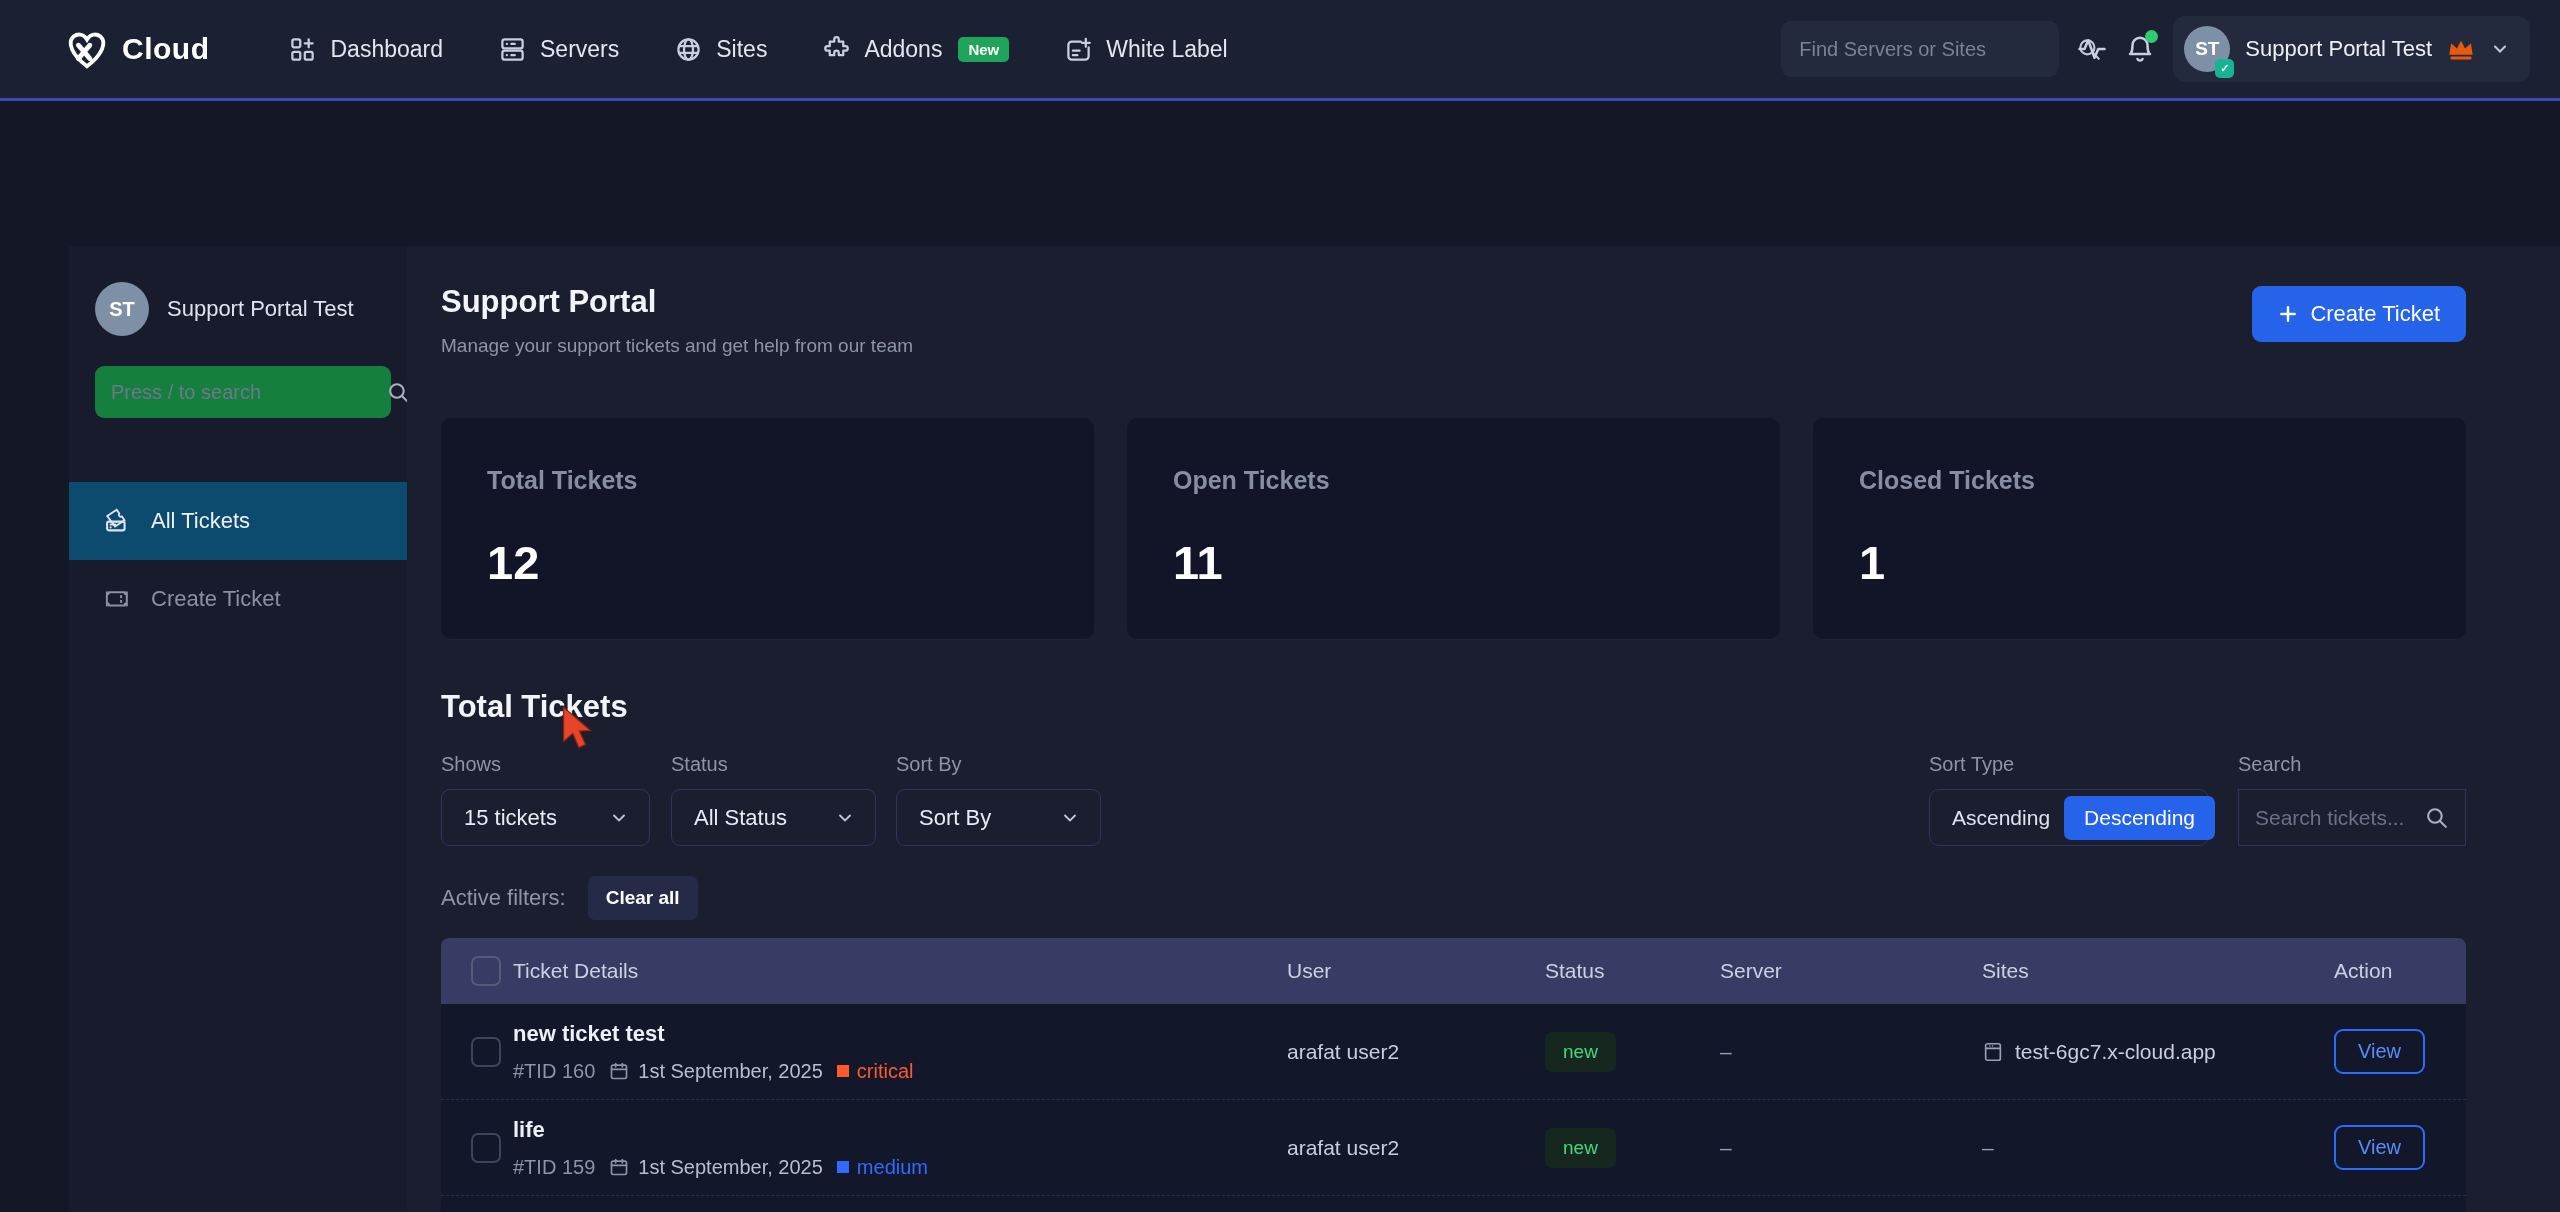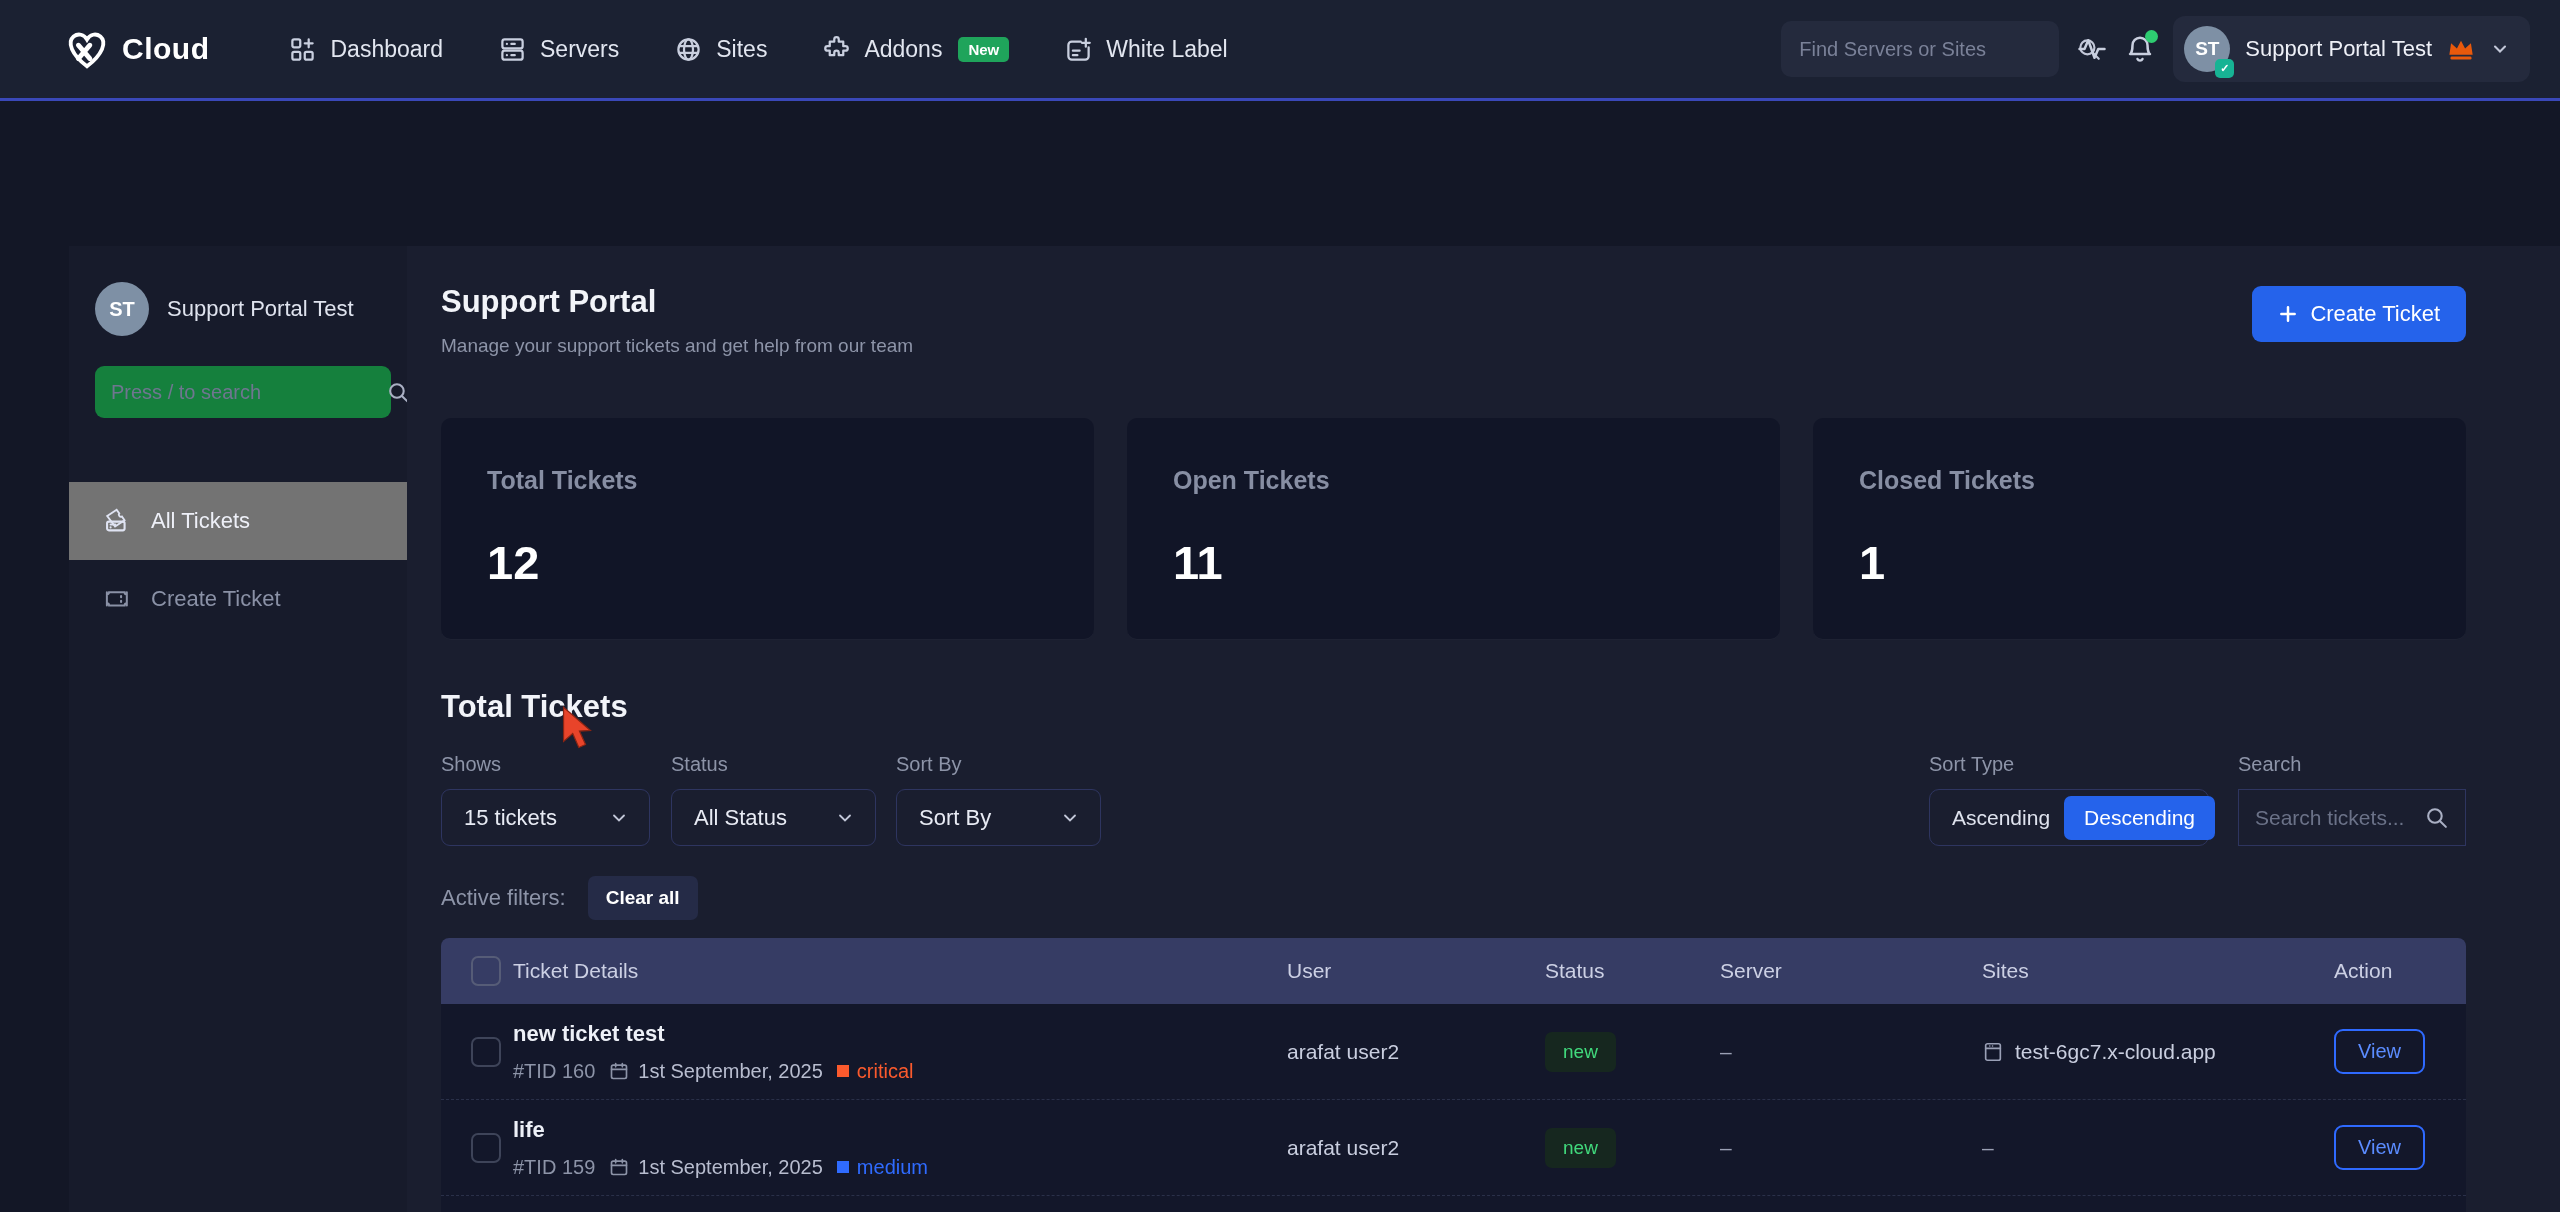--- a/index.html
+++ b/index.html
@@ -34,21 +34,21 @@
 
   
   .sb-profile { display:flex; align-items:center; gap:18px; padding:36px 30px 0 26px; }
   .sb-avatar { width:54px; height:54px; border-radius:50%; background:#7e90a5; color:#fff; font-weight:bold; font-size:20px; display:flex; align-items:center; justify-content:center; flex:none; }
   .sb-name { font-size:22px; color:#dfe3ee; line-height:1.35; }
   .sb-search { margin:30px 16px 0 26px; height:52px; background:#15803d; border-radius:9px; display:flex; align-items:center; padding:0 16px; gap:10px; }
   .sb-search input { flex:1; background:transparent; border:none; outline:none; color:#c9cfdf; font-size:20px; font-family:"Liberation Sans", sans-serif; }
   .sb-search input::placeholder { color:#6f7690; }
   .sb-menu { margin-top:64px; }
   .sb-item { height:78px; display:flex; align-items:center; gap:20px; padding:0 26px 0 34px; font-size:22px; color:#8a91a6; cursor:pointer; }
-  .sb-item.active { background:#737373; color:#eef0f8;margin-top:48px; }
+  .sb-item.active { background:#0c4a6e; color:#eef0f8;margin-top:48px; }
   .sb-item.active .si { color:#dfe3f2; }
   .sb-item .si { color:#8a91a6; }
 
   
   .page-head { display:flex; align-items:flex-start; justify-content:space-between; }
   .page-title { font-size:31px; font-weight:bold; color:#f2f4f9; }
   .page-sub { margin-top:15px; font-size:19px; color:#8d94a8; }
   .btn-primary { margin-top:2px; height:56px; background:#2563eb; border:none; border-radius:9px; color:#fff; font-size:22px; font-family:"Liberation Sans", sans-serif; display:flex; align-items:center; gap:12px; padding:0 26px; cursor:pointer; }
 
   

